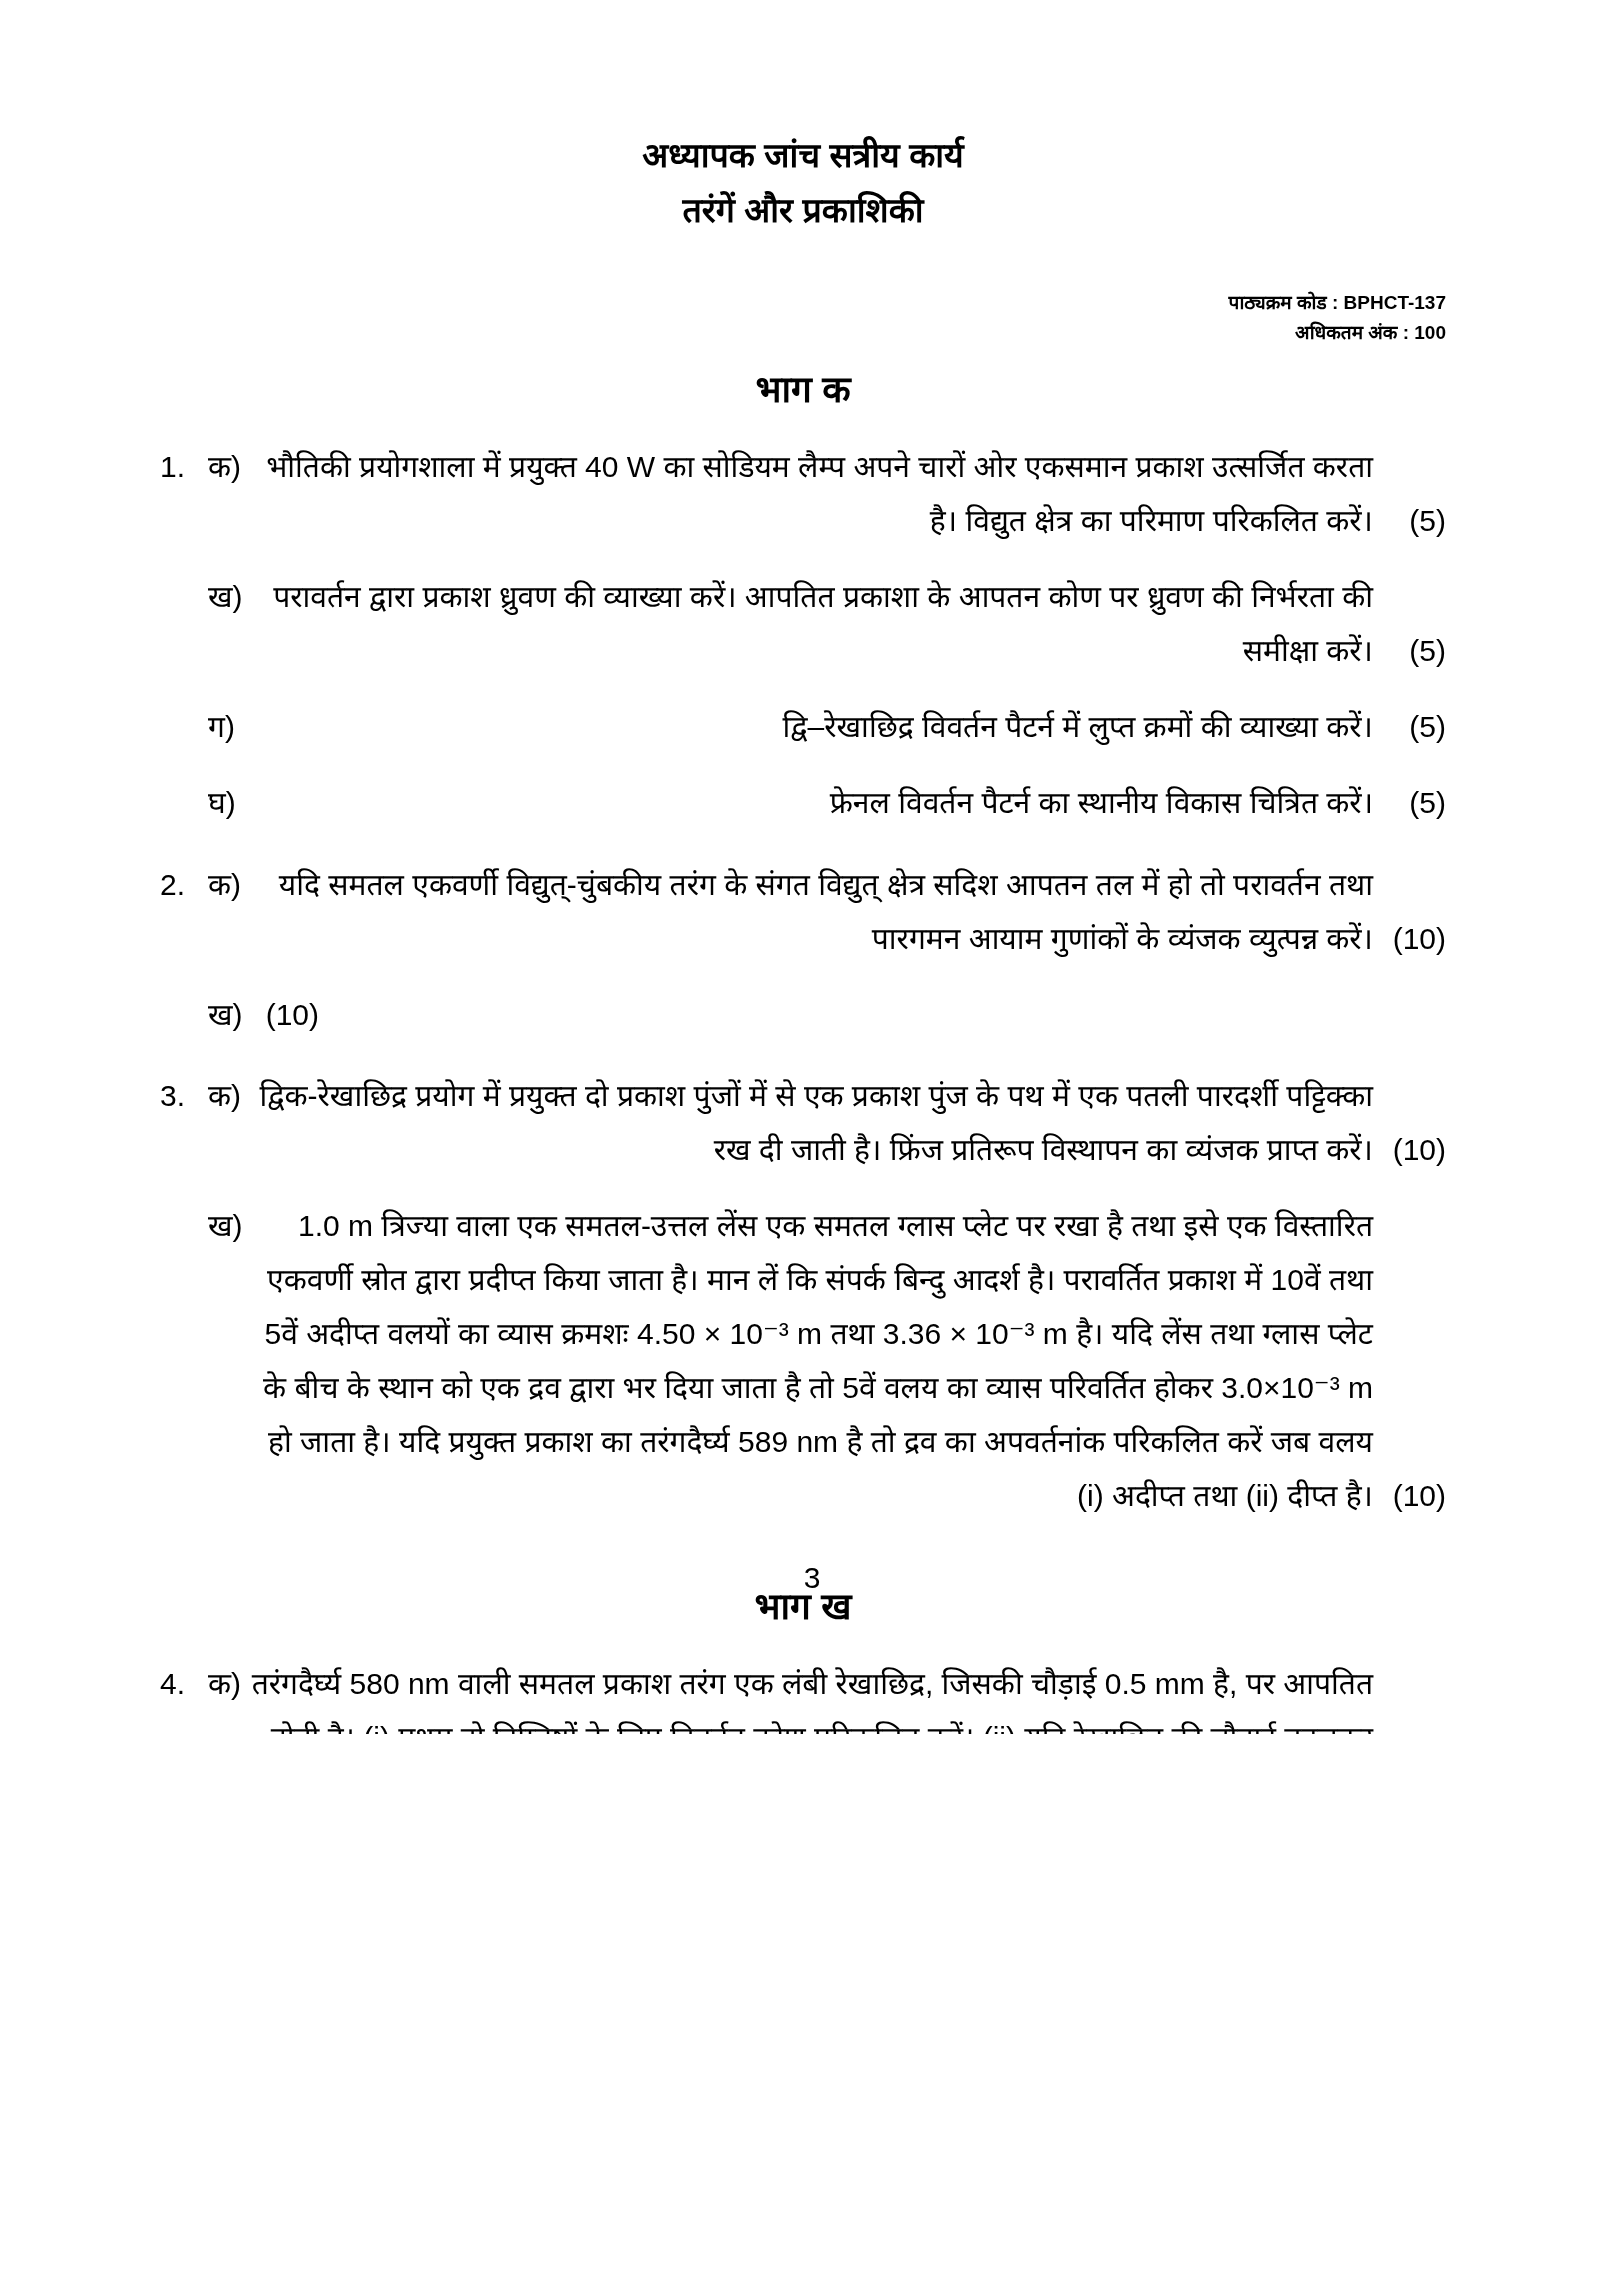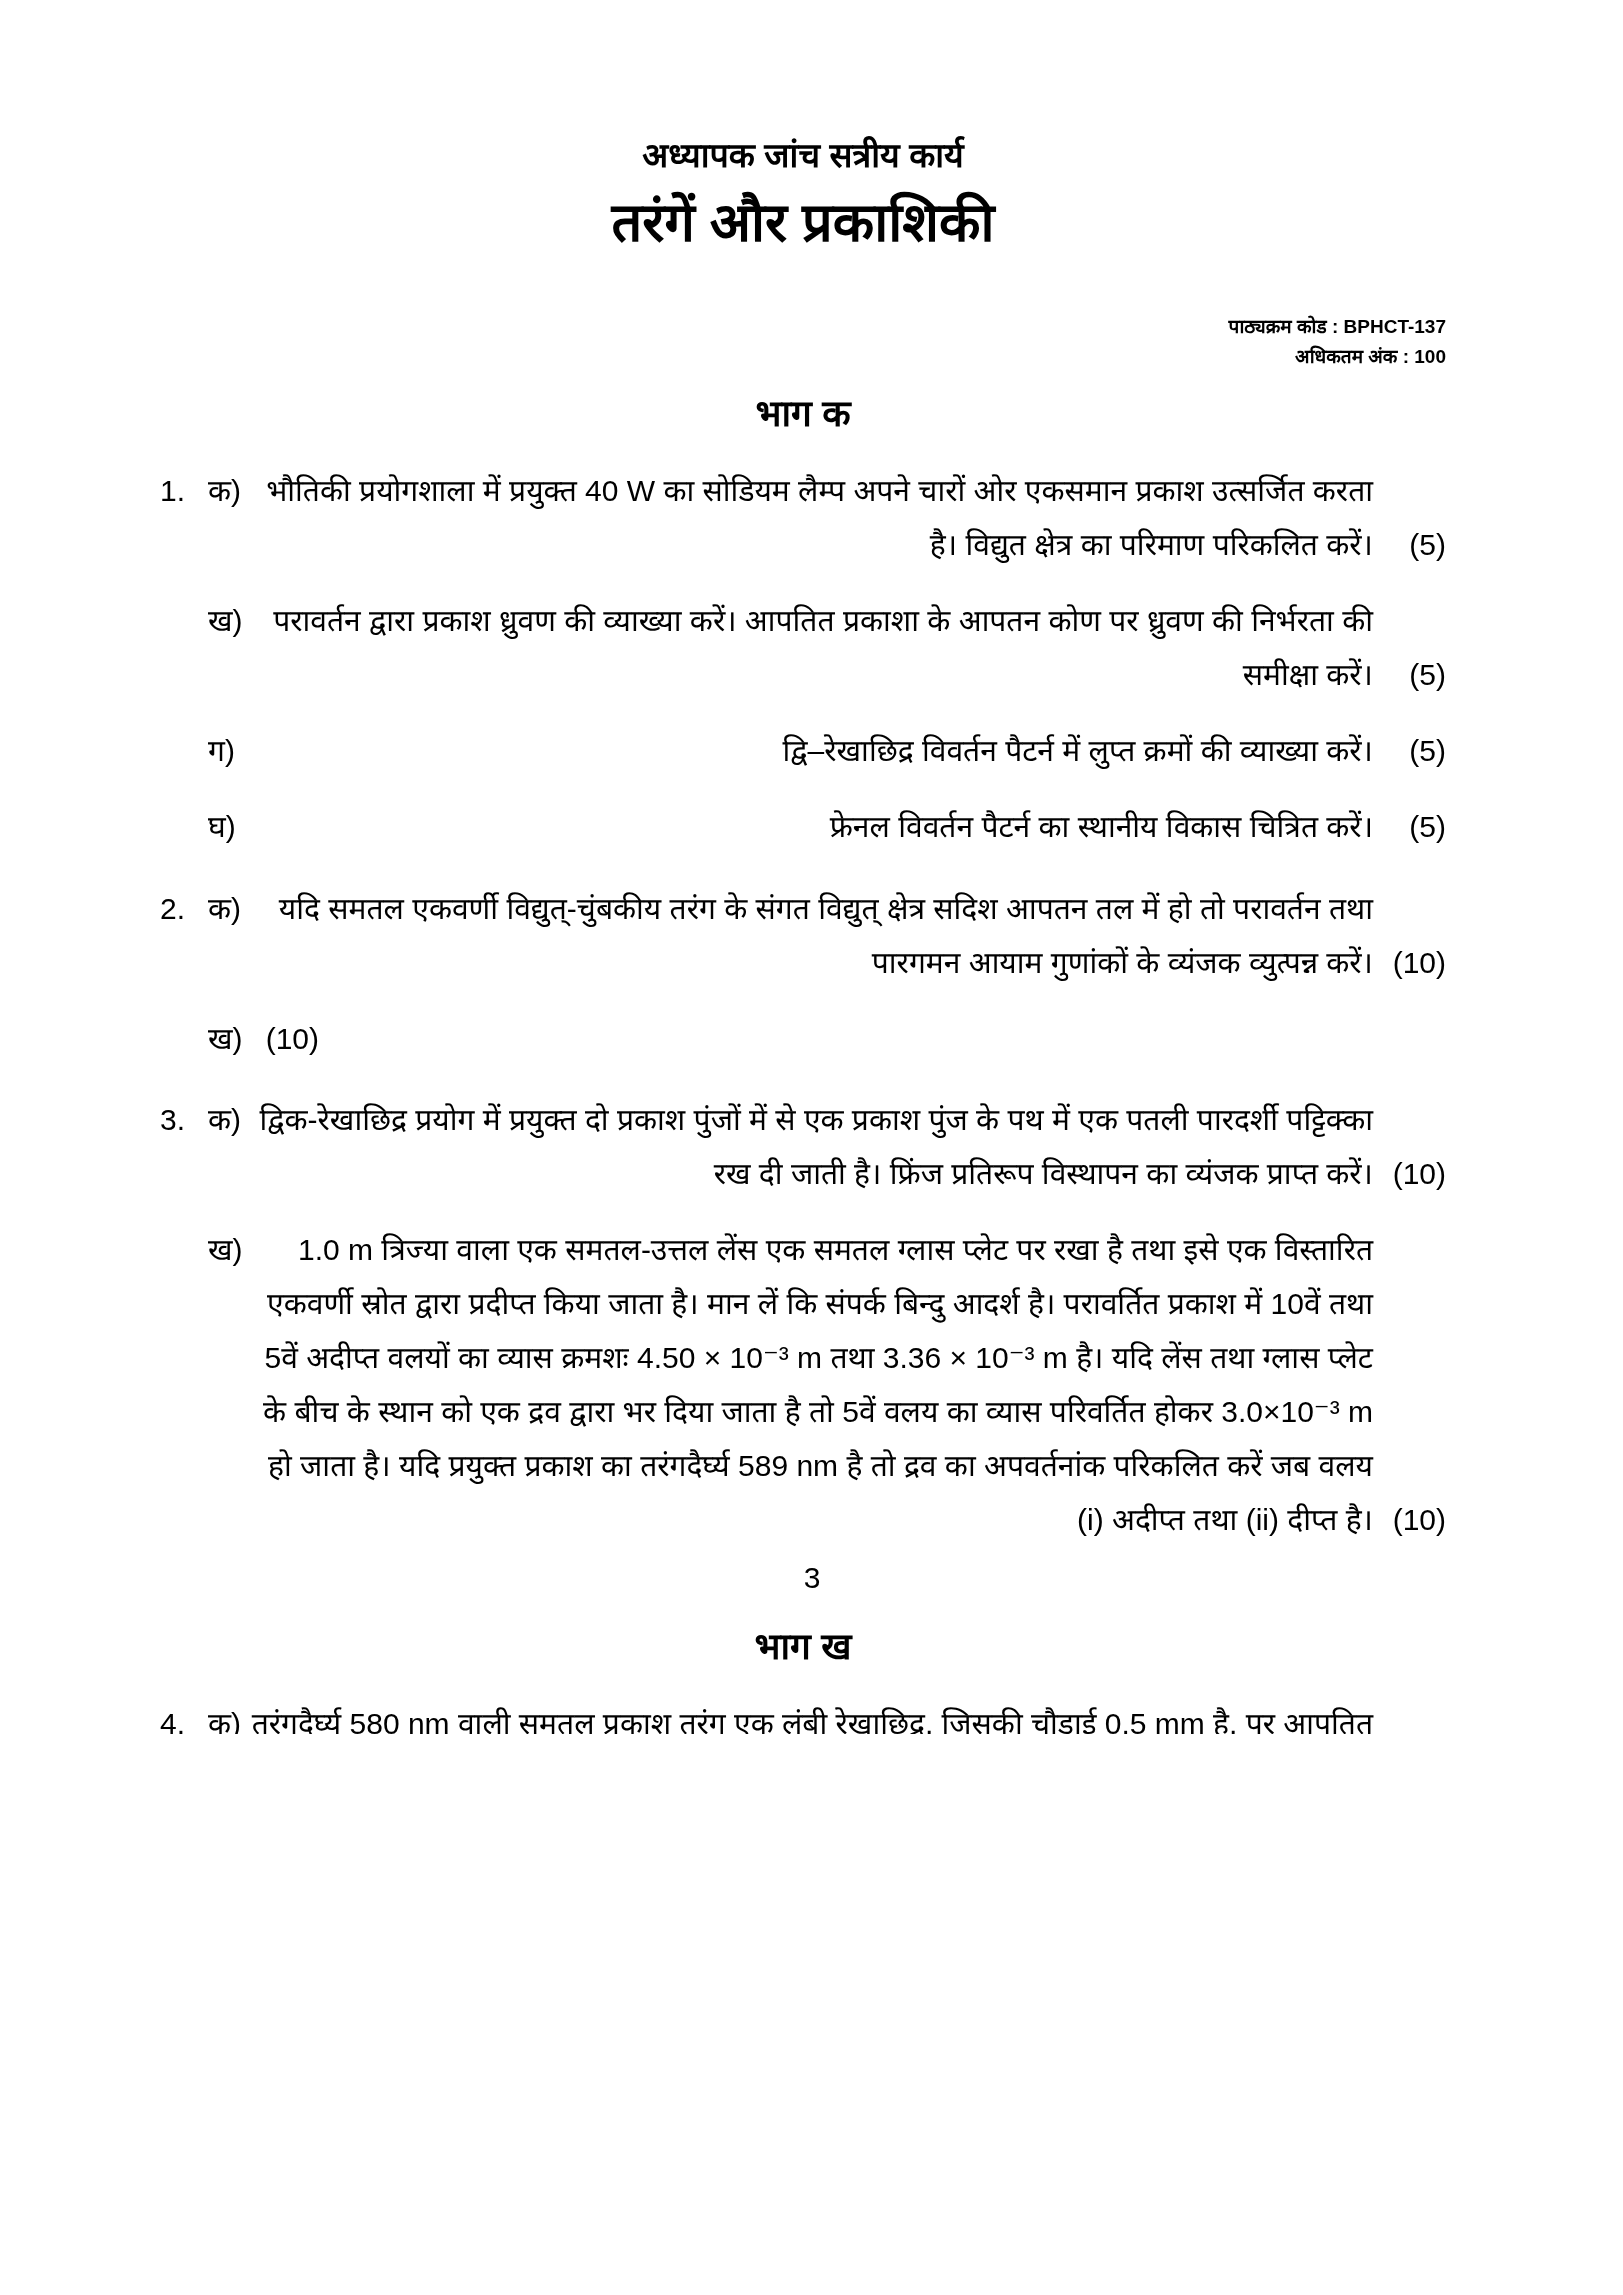--- a/index.html
+++ b/index.html
@@ -21,21 +21,21 @@
     padding: 134px 178px 0 160px;
   }
   .title-line1 {
     text-align: center;
     font-size: 34px;
     font-weight: bold;
     line-height: 1.25;
   }
   .title-line2 {
     text-align: center;
-    font-size: 54px;
+    font-size: 34px;
     font-weight: bold;
     line-height: 1.2;
     margin-top: 13px;
   }
   .codes-block {
     margin-top: 58px;
     text-align: right;
     font-weight: bold;
     font-size: 19px;
     line-height: 1.55;
@@ -50,21 +50,21 @@
     border-bottom: 4.6px solid #000000;
   }
   .section-heading {
     text-align: center;
     font-weight: bold;
     font-size: 37px;
     line-height: 1.2;
     margin-top: 21px;
   }
   .section-heading.second {
-    margin-top: 78px;
+    margin-top: 62px;
   }
   .question {
     margin-top: 27.5px;
   }
   .part {
     display: flex;
     align-items: flex-start;
     margin-top: 22px;
     font-size: 30px;
     line-height: 1.8;

